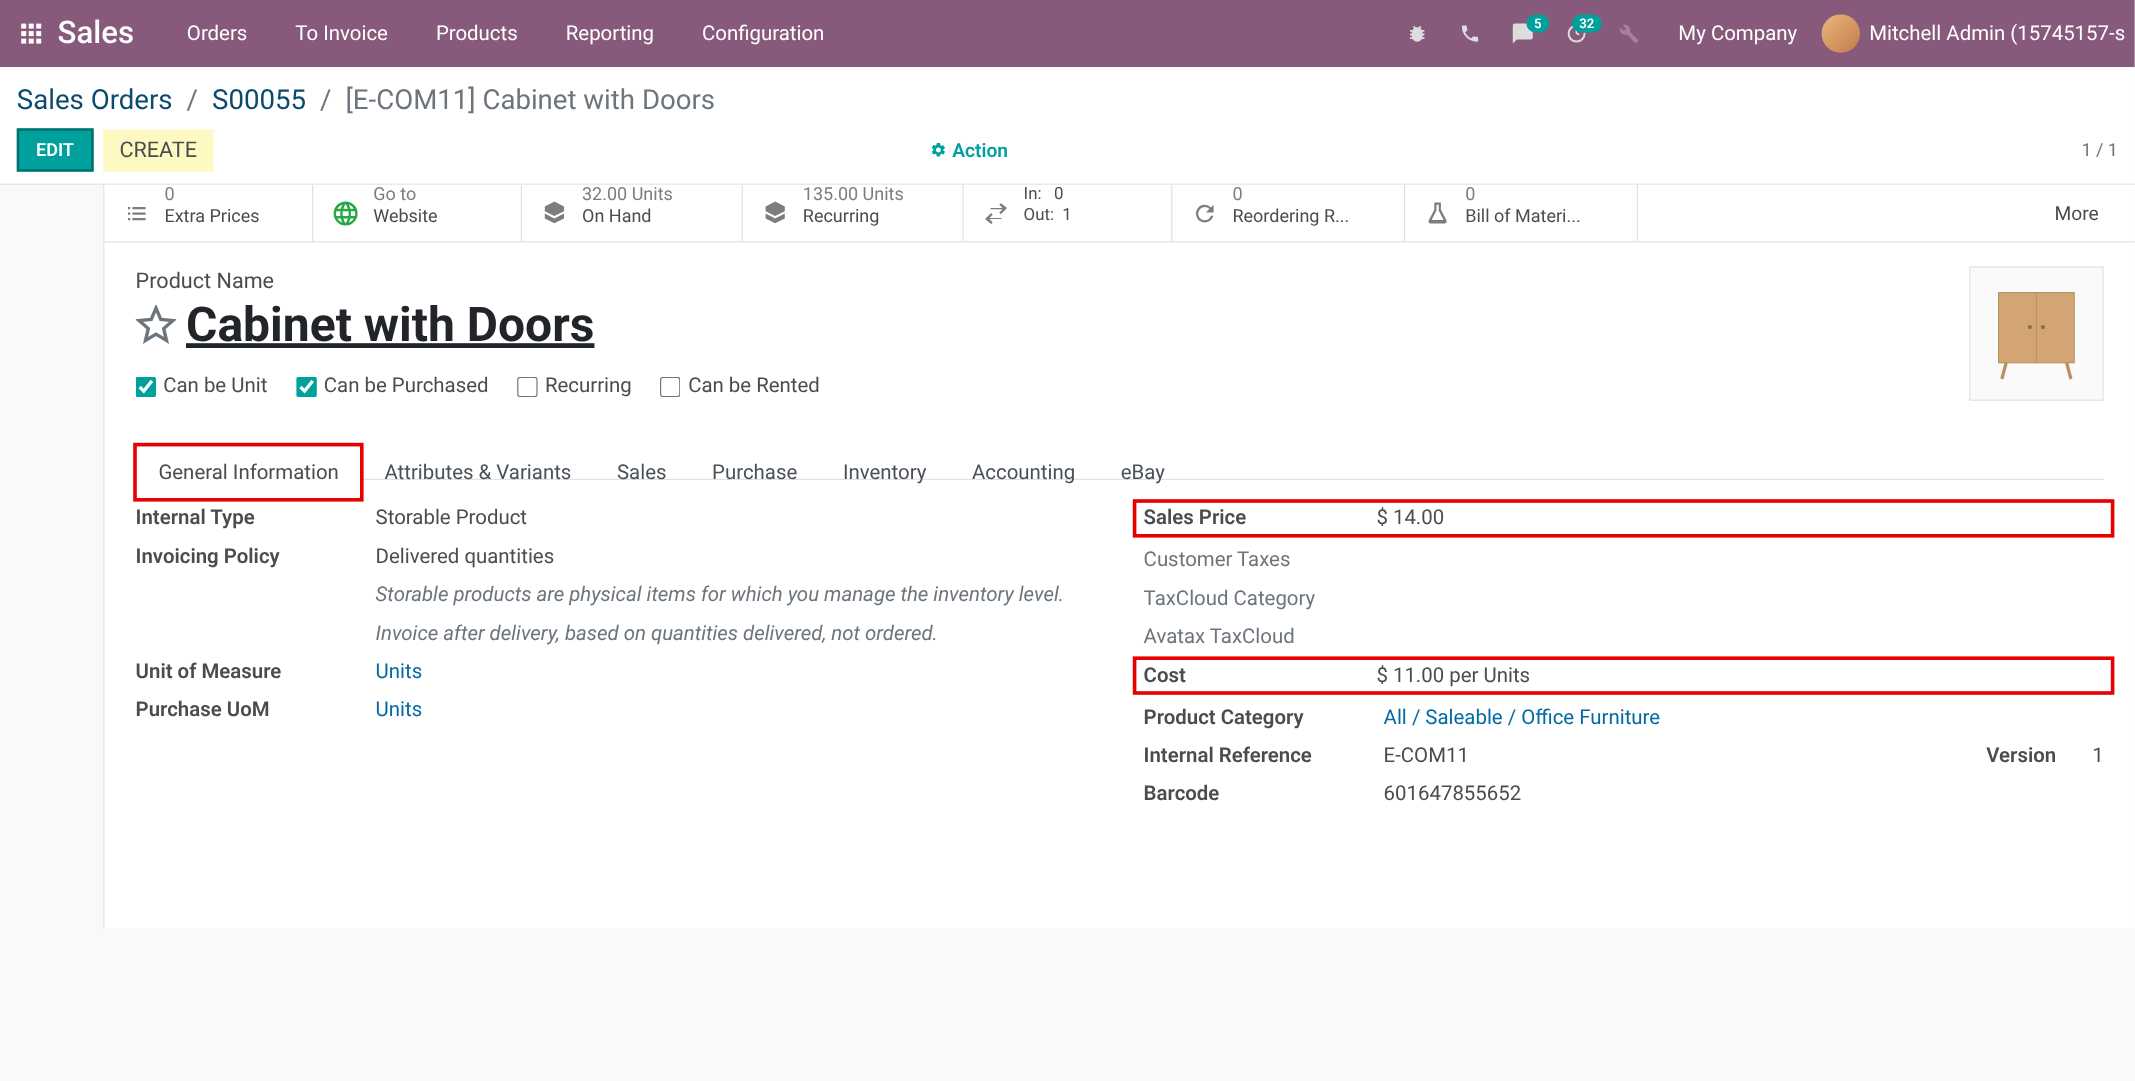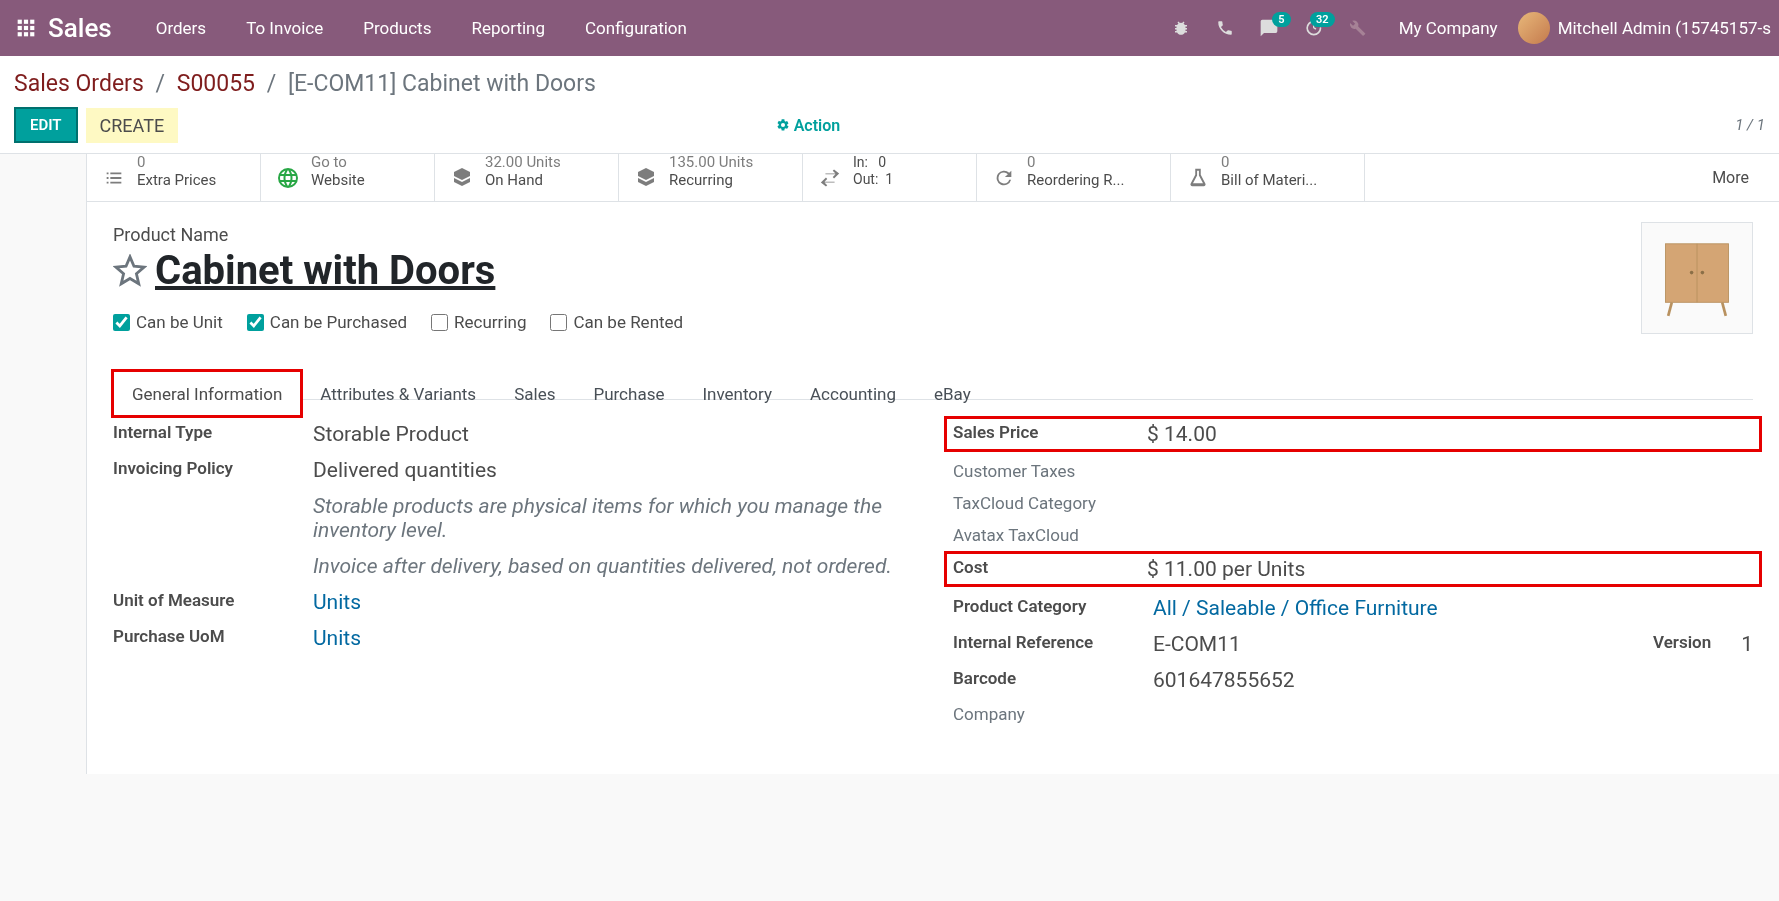--- a/index.html
+++ b/index.html
@@ -11,27 +11,27 @@
 .nav-item { padding:0 20px; font-size:17px; cursor:pointer; }
 .nav-spacer { flex:1; }
 .nav-ico { width:36px; height:36px; display:flex; align-items:center; justify-content:center; cursor:pointer; position:relative; margin:0 4px; }
 .nav-ico svg { fill:#ddd; }
 .badge { position:absolute; top:2px; right:-4px; background:#00a09d; color:#fff; border-radius:10px; font-size:11px; font-weight:600; padding:1px 6px; }
 .company { font-size:17px; margin:0 20px; cursor:pointer; }
 .avatar { width:32px; height:32px; border-radius:50%; background:linear-gradient(135deg,#e8b87a,#c47a4d); margin-right:8px; }
 .user { font-size:17px; cursor:pointer; white-space:nowrap; overflow:hidden; }
 .page-head { background:#fff; border-bottom:1px solid #dee2e6; padding:14px 14px 10px 14px; }
 .breadcrumb { font-size:23px; color:#6c757d; margin-bottom:10px; }
-.breadcrumb a { color:#7f1d1d; text-decoration:none; }
+.breadcrumb a { color:#0c4a6e; text-decoration:none; }
 .breadcrumb .sep { margin:0 6px; }
 .toolbar { display:flex; align-items:center; }
 .btn-edit { background:#00a09d; color:#fff; border:2px solid #00706e; padding:7px 14px; font-size:15px; font-weight:600; cursor:pointer; }
 .btn-create { background:#fef9c3; color:#4c4c4c; border:none; padding:7px 14px; font-size:18px; font-weight:400; cursor:pointer; margin-left:8px; }
 .action-btn { margin-left:auto; margin-right:auto; color:#00a09d; font-size:16px; font-weight:600; cursor:pointer; display:flex; align-items:center; gap:4px; position:relative; left:100px; }
-.pager { font-size:15px; color:#6c757d; margin-left:auto;font-style:italic; }
+.pager { font-size:15px; color:#6c757d; margin-left:auto; }
 .content { background:#fff; margin-left:86px; min-height:620px; border-left:1px solid #dee2e6; }
 .stat-row { display:flex; border-bottom:1px solid #dee2e6; height:48px; overflow:hidden; }
 .stat { display:flex; align-items:center; border-right:1px solid #dee2e6; padding:0 14px; gap:10px; cursor:pointer; }
 .stat-ico { width:26px; height:26px; display:flex; align-items:center; justify-content:center; }
 .stat-ico svg { fill:#7d7d7d; }
 .stat-ico.green svg { fill:#28a745; }
 .stat-txt { font-size:15px; color:#4c4c4c; line-height:1.2; }
 .stat-txt .num { color:#7d7d7d; }
 .more-btn { margin-left:auto; padding:0 30px; font-size:16px; color:#4c4c4c; cursor:pointer; display:flex; align-items:center; }
 .form-body { padding:22px 26px; position:relative; }
@@ -46,21 +46,21 @@
 .chk input { width:17px; height:17px; accent-color:#00a09d; }
 .tabs { display:flex; border-bottom:1px solid #dee2e6; margin-top:22px; }
 .tab { padding:12px 18px; font-size:17px; color:#495057; cursor:pointer; border:1px solid transparent; border-bottom:none; position:relative; top:17px; }
 .tab.active { border-color:#dee2e6; background:#fff; color:#4c4c4c; }
 .tab.hl { outline:3px solid #e60000; outline-offset:-1px; }
 .fields { display:flex; gap:40px; margin-top:22px; }
 .col { flex:1; }
 .field-row { display:flex; margin-bottom:12px; align-items:flex-start; }
 .fr-label { width:200px; font-size:17px; font-weight:600; color:#4c4c4c; }
 .fr-label.muted { font-weight:400; color:#6c757d; }
-.fr-val { flex:1; font-size:21px; color:#4c4c4c; }
+.fr-val { flex:1; font-size:17px; color:#4c4c4c; }
 .fr-val.link { color:#0369a1; }
 .fr-val.muted { color:#6c757d; font-style:italic; }
 .hl-box { outline:3px solid #e60000; padding:3px 6px; margin:-3px -6px 12px -6px; display:flex; }
 .hl-box .fr-label { width:194px; }
 .ver-row { display:flex; }
 .ver-row .sub { margin-left:auto; display:flex; gap:30px; }
 .cabinet-svg { width:90px; height:90px; }
 </style>
 </head>
 <body>
@@ -323,19 +323,16 @@
           <div class="fr-val">E-COM11</div>
           <div class="sub">
               <div class="fr-label" style="width:auto">Version</div>
               <div class="fr-val">1</div>
             </div>
         </div>
         <div class="field-row">
             <div class="fr-label">Barcode</div>
             <div class="fr-val">601647855652</div>
           </div>
-        <div class="field-row">
-            <div class="fr-label muted">Company</div>
-          </div>
       </div>
     </div>
   </div>
 </div>
 
 </body></html>

